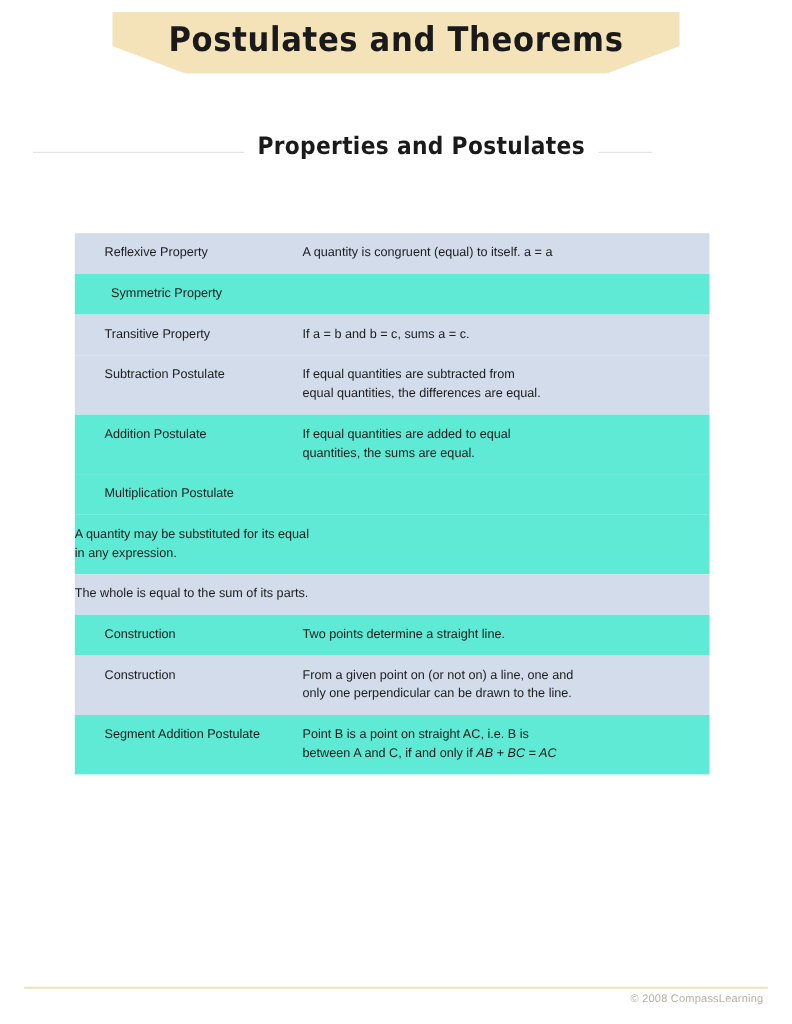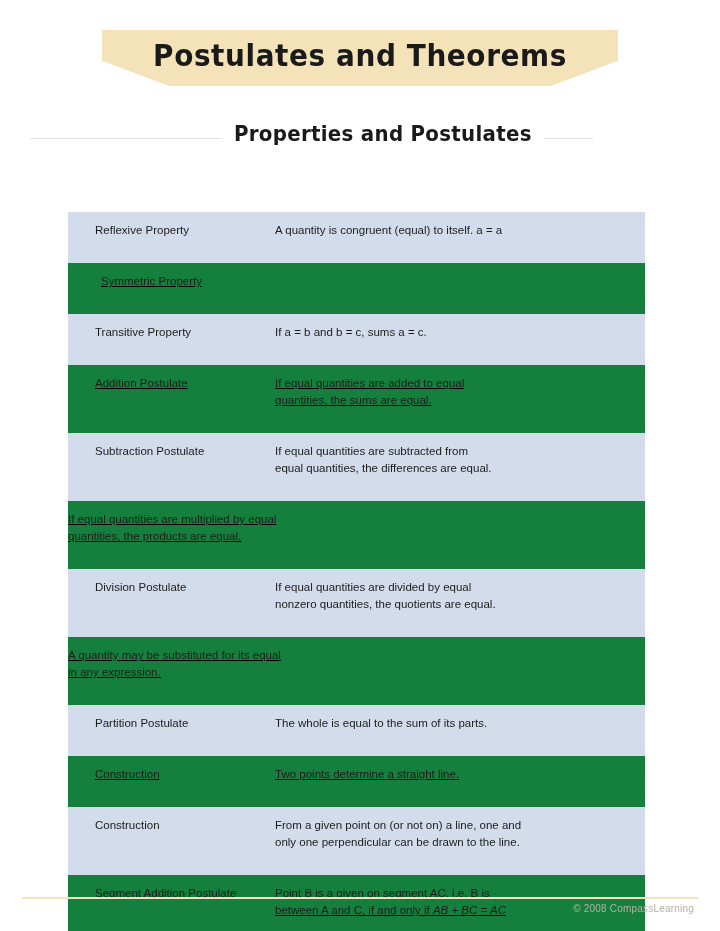--- a/index.html
+++ b/index.html
@@ -12,21 +12,21 @@
     background: #ffffff;
     font-family: "Liberation Sans", sans-serif;
     position: relative;
     overflow: hidden;
   }
 
   
   .banner-wrap {
     position: absolute;
     left: 0;
-    top: 30px;
+    top: 11px;
     width: 720px;
     height: 56px;
   }
   .banner {
     position: absolute;
     left: 102px;
     top: 0;
     width: 516px;
     height: 56px;
     background: #f4e3b8;
@@ -90,25 +90,25 @@
     position: absolute;
     left: 68px;
     top: 212px;
     width: 577px;
   }
   .row {
     display: flex;
     align-items: flex-start;
     box-sizing: border-box;
     padding-top: 10px;
-    padding-bottom: 24px;
+    padding-bottom: 10px;
     justify-content: space-between;
   }
   .row.blue  { background: #d3dcea; }
-  .row.yellow{ background: #15803d; text-decoration: underline; }
+  .row.yellow{ background: #5eead4; }
 
   .cell-term {
     flex: 0 0 auto;
     width: 207px;
     box-sizing: border-box;
     padding-left: 27px;
     font-size: 11.5px;
     color: #1c1c1c;
     line-height: 17px;
   }
@@ -165,57 +165,50 @@
       <div class="cell-term">Reflexive Property</div>
       <div class="cell-desc">A quantity is congruent (equal) to itself.  a = a</div>
     </div>
     <div class="row yellow">
       <div class="cell-term indent">Symmetric Property</div>
     </div>
     <div class="row blue">
       <div class="cell-term">Transitive Property</div>
       <div class="cell-desc">If a = b and b = c, sums a = c.</div>
     </div>
+    <div class="row blue">
+      <div class="cell-term">Subtraction Postulate</div>
+      <div class="cell-desc">If equal quantities are subtracted from
+equal quantities, the differences are equal.</div>
+    </div>
     <div class="row yellow">
       <div class="cell-term">Addition Postulate</div>
       <div class="cell-desc">If equal quantities are added to equal
 quantities, the sums are equal.</div>
     </div>
-    <div class="row blue">
-      <div class="cell-term">Subtraction Postulate</div>
-      <div class="cell-desc">If equal quantities are subtracted from
-equal quantities, the differences are equal.</div>
-    </div>
-    <div class="row yellow">
-      <div class="cell-desc">If equal quantities are multiplied by equal
-quantities, the products are equal.</div>
-    </div>
-    <div class="row blue">
-      <div class="cell-term">Division Postulate</div>
-      <div class="cell-desc">If equal quantities are divided by equal
-nonzero quantities, the quotients are equal.</div>
+    <div class="row yellow">
+      <div class="cell-term">Multiplication Postulate</div>
     </div>
     <div class="row yellow">
       <div class="cell-desc">A quantity may be substituted for its equal
 in any expression.</div>
     </div>
     <div class="row blue">
-      <div class="cell-term">Partition Postulate</div>
       <div class="cell-desc">The whole is equal to the sum of its parts.</div>
     </div>
     <div class="row yellow">
       <div class="cell-term">Construction</div>
       <div class="cell-desc">Two points determine a straight line.</div>
     </div>
     <div class="row blue">
       <div class="cell-term">Construction</div>
       <div class="cell-desc">From a given point on (or not on) a line, one and
 only one perpendicular can be drawn to the line.</div>
     </div>
     <div class="row yellow">
       <div class="cell-term">Segment Addition Postulate</div>
-      <div class="cell-desc"><span>Point B is a given on segment AC, i.e. B is
+      <div class="cell-desc"><span>Point B is a point on straight AC, i.e. B is
 between A and C, if and only if </span><span class="ital">AB + BC = AC</span></div>
     </div>
   </div>
 
 <div class="footer-rule"></div>
 <div class="footer-credit">© 2008 CompassLearning</div>
 
 </body></html>

